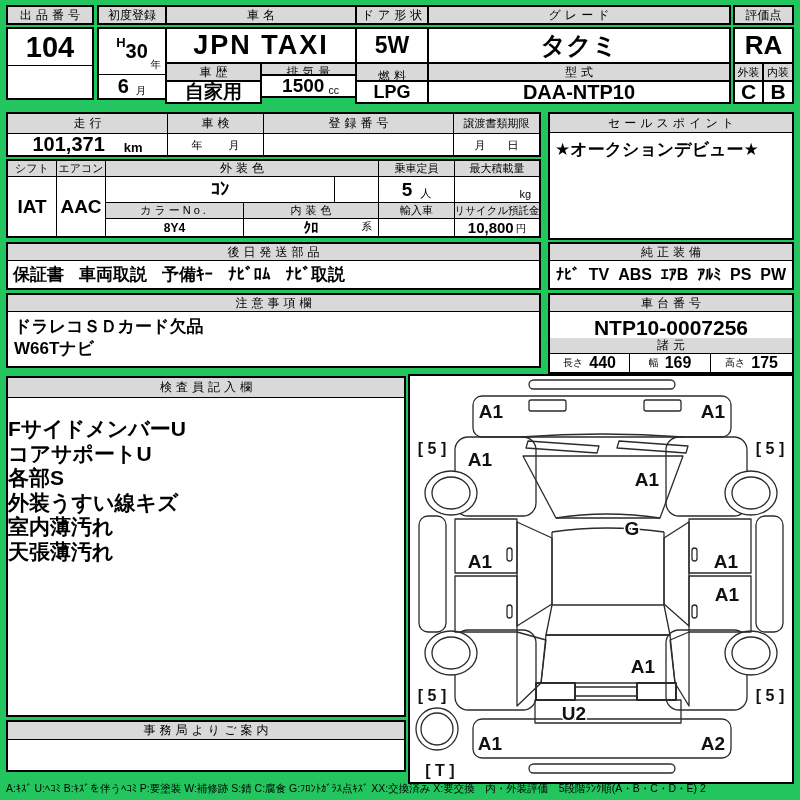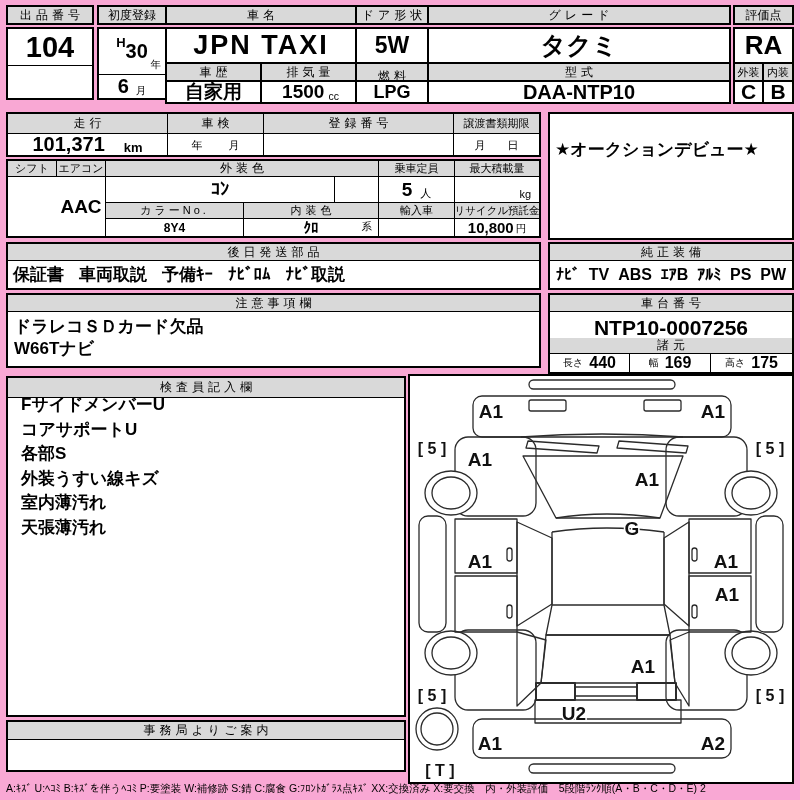--- a/index.html
+++ b/index.html
@@ -1,16 +1,16 @@
 <!DOCTYPE html>
 <html><head>
 <meta charset="utf-8">
 <style>
   html,body{margin:0;padding:0;background:#fff}
-  #sheet{position:relative;width:800px;height:800px;background:#f9a8d4;overflow:hidden;
+  #sheet{position:relative;width:800px;height:800px;background:#22c55e;overflow:hidden;
          font-family:"Liberation Sans","DejaVu Sans",sans-serif;color:#000}
   .abs{position:absolute;box-sizing:border-box}
   .b2{border:2px solid #000;background:#fff}
   .hdr{background:#d9d9d9;display:flex;align-items:center;justify-content:center;
        font-size:12px;letter-spacing:4px;text-indent:4px;white-space:nowrap}
   .hdr.sm{font-size:11px}
   .ls0{letter-spacing:0;text-indent:0}
   .cell{position:absolute;box-sizing:border-box;display:flex;align-items:center;justify-content:center;white-space:nowrap}
   .v{font-weight:bold}
   .br{border-right:1px solid #000}
@@ -43,21 +43,21 @@
       <span class="v" style="font-size:20px">6</span>
       <span style="font-size:10.5px;margin-left:7px;margin-top:8px">月</span>
     </div>
   </div>
 
   <div class="abs b2 hdr" style="left:165px;top:5px;width:192px;height:20px">車名</div>
   <div class="abs b2 cell v" style="left:165px;top:27px;width:192px;height:37px;font-size:27px;letter-spacing:2px">JPN TAXI</div>
   <div class="abs b2 hdr" style="left:165px;top:62px;width:97px;height:20px">車歴</div>
   <div class="abs b2 hdr" style="left:260px;top:62px;width:97px;height:20px">排気量</div>
   <div class="abs b2 cell v" style="left:165px;top:80px;width:97px;height:24px;font-size:19px">自家用</div>
-  <div class="abs b2 cell" style="left:260px;top:80px;width:101px;height:24px">
+  <div class="abs b2 cell" style="left:260px;top:74px;width:101px;height:24px">
     <span class="v" style="font-size:19px">1500</span>
     <span style="font-size:10.5px;margin-left:4px;margin-top:8px">cc</span>
   </div>
 
   <div class="abs b2 hdr" style="left:355px;top:5px;width:74px;height:20px">ドア形状</div>
   <div class="abs b2 cell v" style="left:355px;top:27px;width:74px;height:37px;font-size:23px">5W</div>
   <div class="abs b2 hdr" style="left:355px;top:62px;width:74px;height:28px">燃料</div>
   <div class="abs b2 cell v" style="left:355px;top:80px;width:74px;height:24px;font-size:18px">LPG</div>
 
   <div class="abs b2 hdr" style="left:427px;top:5px;width:304px;height:20px">グレード</div>
@@ -88,26 +88,28 @@
     <div class="cell br" style="left:256px;top:20px;width:190px;height:21px">
         <span></span>
       </div>
     <div class="cell bottom" style="left:446px;top:20px;width:85px;height:21px;font-size:11px;padding-bottom:2px;gap:22px">
       <span>月</span>
       <span>日</span>
     </div>
   </div>
 
   <div class="abs b2" style="left:548px;top:112px;width:246px;height:128px">
+    <div class="cell hdr bb" style="left:0;top:0;right:0;height:19px">セールスポイント</div>
     <div class="lines" style="top:24px;padding:0 5px;font-size:17px">★オークションデビュー★</div>
   </div>
 
   <div class="abs b2" style="left:6px;top:159px;width:535px;height:79px">
     <div class="cell hdr br bb ls0 sm" style="left:0;top:0;width:49px;height:16px">シフト</div>
     <div class="cell hdr br bb ls0 sm" style="left:49px;top:0;width:49px;height:16px">エアコン</div>
+    <div class="cell br v" style="left:0;top:16px;width:49px;height:59px;font-size:19px">IAT</div>
     <div class="cell br v" style="left:49px;top:16px;width:49px;height:59px;font-size:19px">AAC</div>
 
     <div class="cell hdr br bb" style="left:98px;top:0;width:273px;height:16px">外装色</div>
     <div class="cell hdr br bb ls0 sm" style="left:371px;top:0;width:76px;height:16px">乗車定員</div>
     <div class="cell hdr bb ls0 sm" style="left:447px;top:0;width:84px;height:16px">最大積載量</div>
 
     <div class="cell br bb v" style="left:98px;top:16px;width:229px;height:26px;font-size:18px">ｺﾝ</div>
     <div class="cell br bb" style="left:327px;top:16px;width:44px;height:26px"></div>
     <div class="cell br bb" style="left:371px;top:16px;width:76px;height:26px">
       <span class="v" style="font-size:19px">5</span>
@@ -181,21 +183,21 @@
       <span class="v" style="font-size:16px">169</span>
     </div>
     <div class="cell" style="left:161px;top:59px;width:81px;height:18px;gap:6px">
       <span style="font-size:10px">高さ</span>
       <span class="v" style="font-size:16px">175</span>
     </div>
   </div>
 
   <div class="abs b2" style="left:6px;top:376px;width:400px;height:341px">
     <div class="cell hdr bb" style="left:0;top:0;right:0;height:20px">検査員記入欄</div>
-    <div class="lines" style="top:15px;padding:0 13px;font-size:17px;line-height:24.5px">
+    <div class="lines" style="top:39px;padding:0 0;font-size:21px;line-height:24.5px">
       <div>FサイドメンバーU</div>
       <div>コアサポートU</div>
       <div>各部S</div>
       <div>外装うすい線キズ</div>
       <div>室内薄汚れ</div>
       <div>天張薄汚れ</div>
     </div>
   </div>
 
   <div class="abs b2" style="left:6px;top:720px;width:400px;height:52px">

